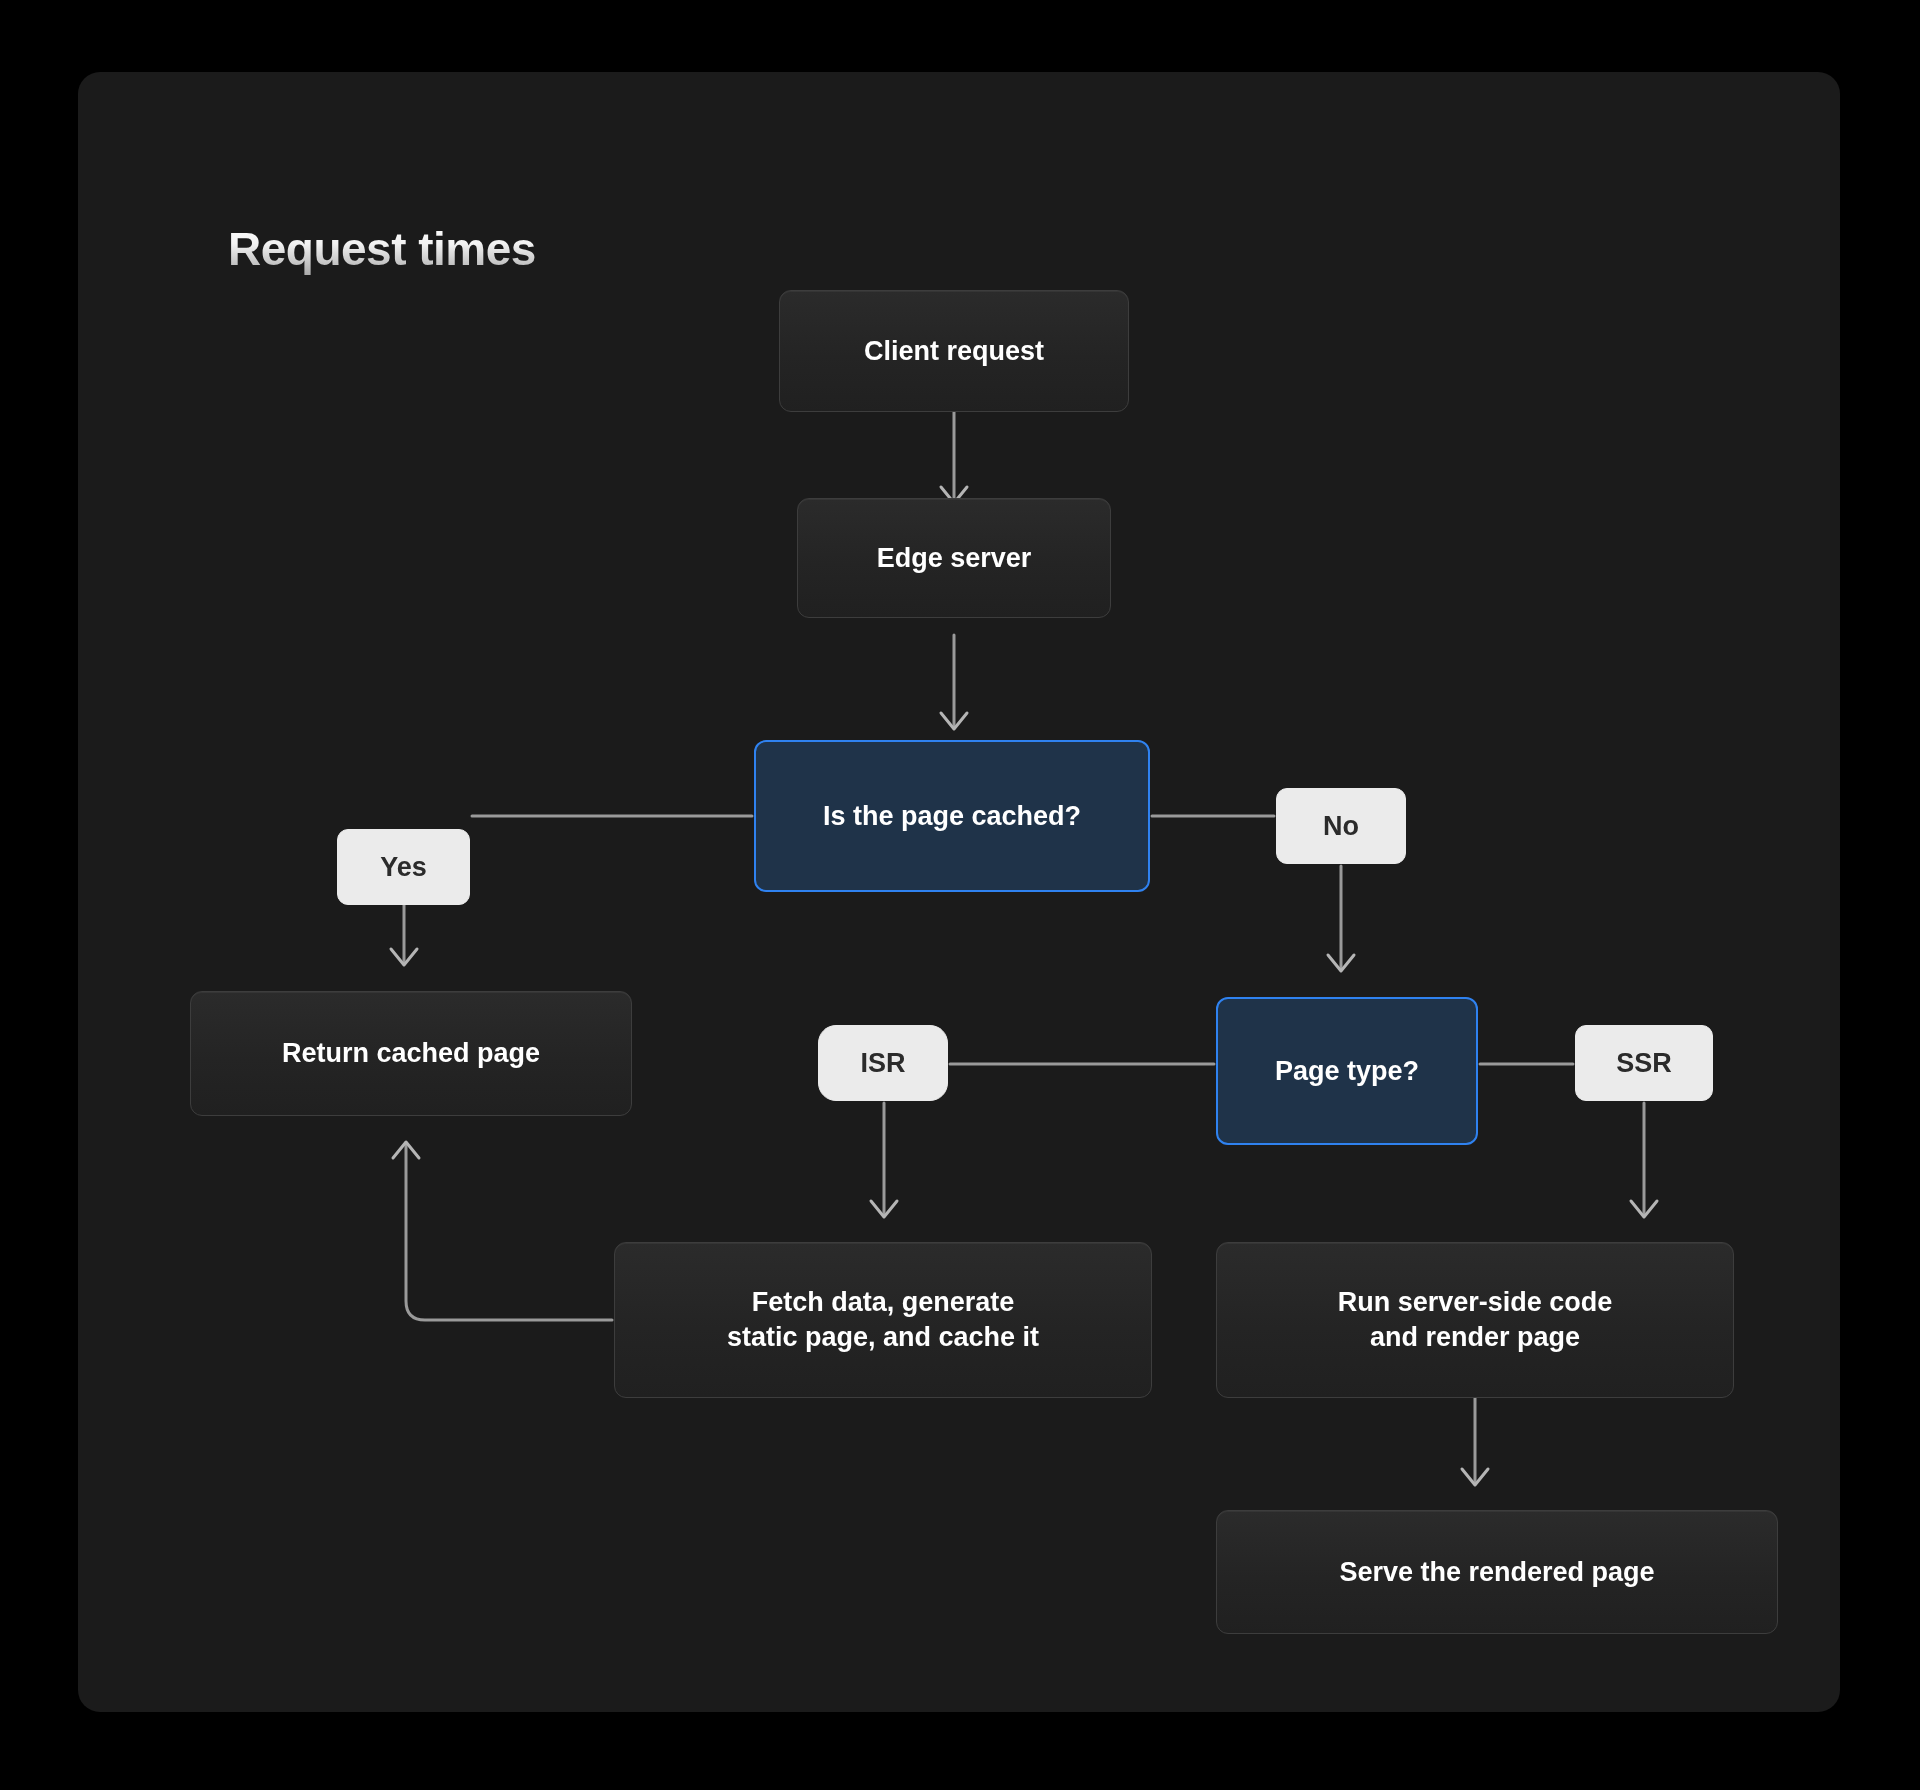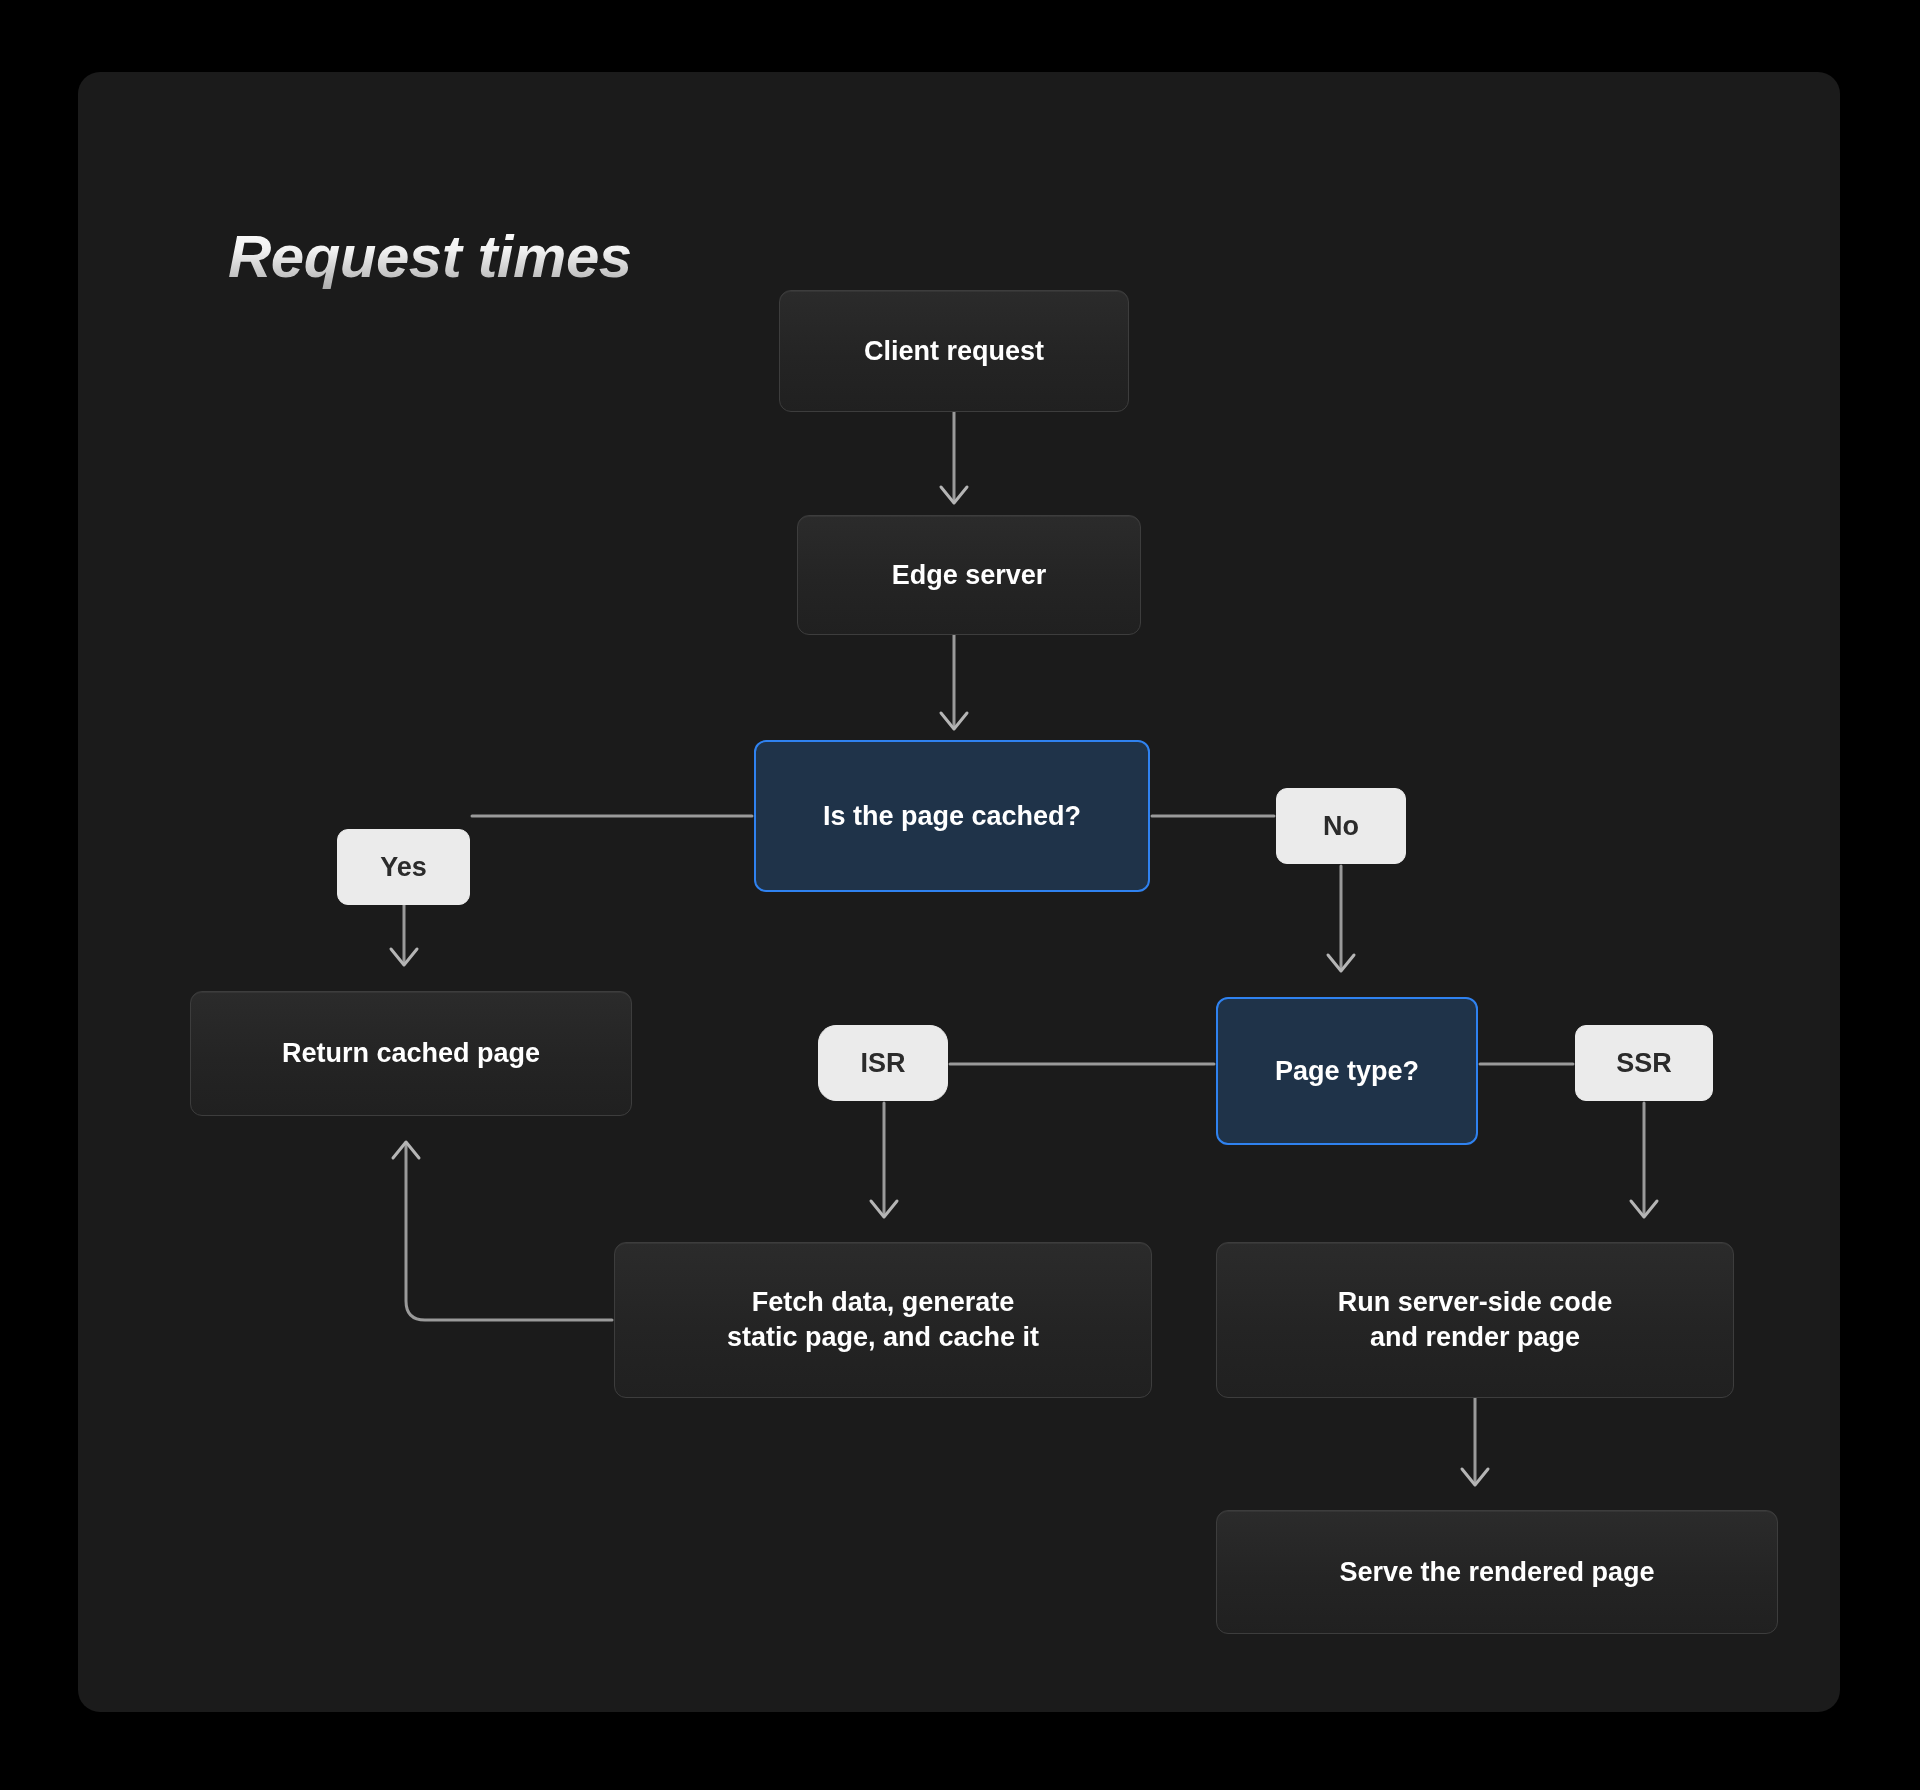--- a/index.html
+++ b/index.html
@@ -26,30 +26,29 @@
     width: 1762px;
     height: 1640px;
     background: #1b1b1b;
     border-radius: 22px;
   }
 
   #card-title {
     position: absolute;
     left: 150px;
     top: 150px;
-    font-size: 60px;
+    font-size: 46px;
     font-weight: 700;
     letter-spacing: -0.5px;
     background: linear-gradient(180deg, #ffffff 0%, #f2f2f2 40%, #a8a8a8 100%);
     -webkit-background-clip: text;
     background-clip: text;
     color: transparent;
     -webkit-text-fill-color: transparent;
     white-space: nowrap;
-    font-style: italic;
   }
 
   
   #edges {
     position: absolute;
     left: 0; top: 0;
     width: 1920px; height: 1790px;
     pointer-events: none;
   }
 
@@ -84,21 +83,21 @@
   .node.label {
     background: #ebebeb;
     border: 1px solid #ebebeb;
     border-radius: 11px;
     color: #2b2b2b;
     font-size: 27px;
   }
 
   
   #n-client      { left: 779px;  top: 290px;  width: 350px; height: 122px; }
-  #n-edge        { left: 797px;  top: 515px;  width: 344px; height: 120px; }
+  #n-edge        { left: 797px;  top: 498px;  width: 314px; height: 120px; }
   #n-cached      { left: 754px;  top: 740px;  width: 396px; height: 152px; align-items: center; }
   #n-yes         { left: 337px;  top: 788px;  width: 133px; height: 76px; margin-top: 41px;  }
   #n-no          { left: 1276px; top: 788px;  width: 130px; height: 76px;  }
   #n-return      { left: 190px;  top: 991px;  width: 442px; height: 125px; }
   #n-isr         { left: 818px;  top: 1025px; width: 130px; height: 76px; border-radius: 18px;  }
   #n-pagetype    { left: 1216px; top: 997px;  width: 262px; height: 148px; }
   #n-ssr         { left: 1575px; top: 1025px; width: 138px; height: 76px;  }
   #n-fetch       { left: 614px;  top: 1242px; width: 538px; height: 156px; }
   #n-run         { left: 1216px; top: 1242px; width: 518px; height: 156px; }
   #n-serve       { left: 1216px; top: 1510px; width: 562px; height: 124px; }

